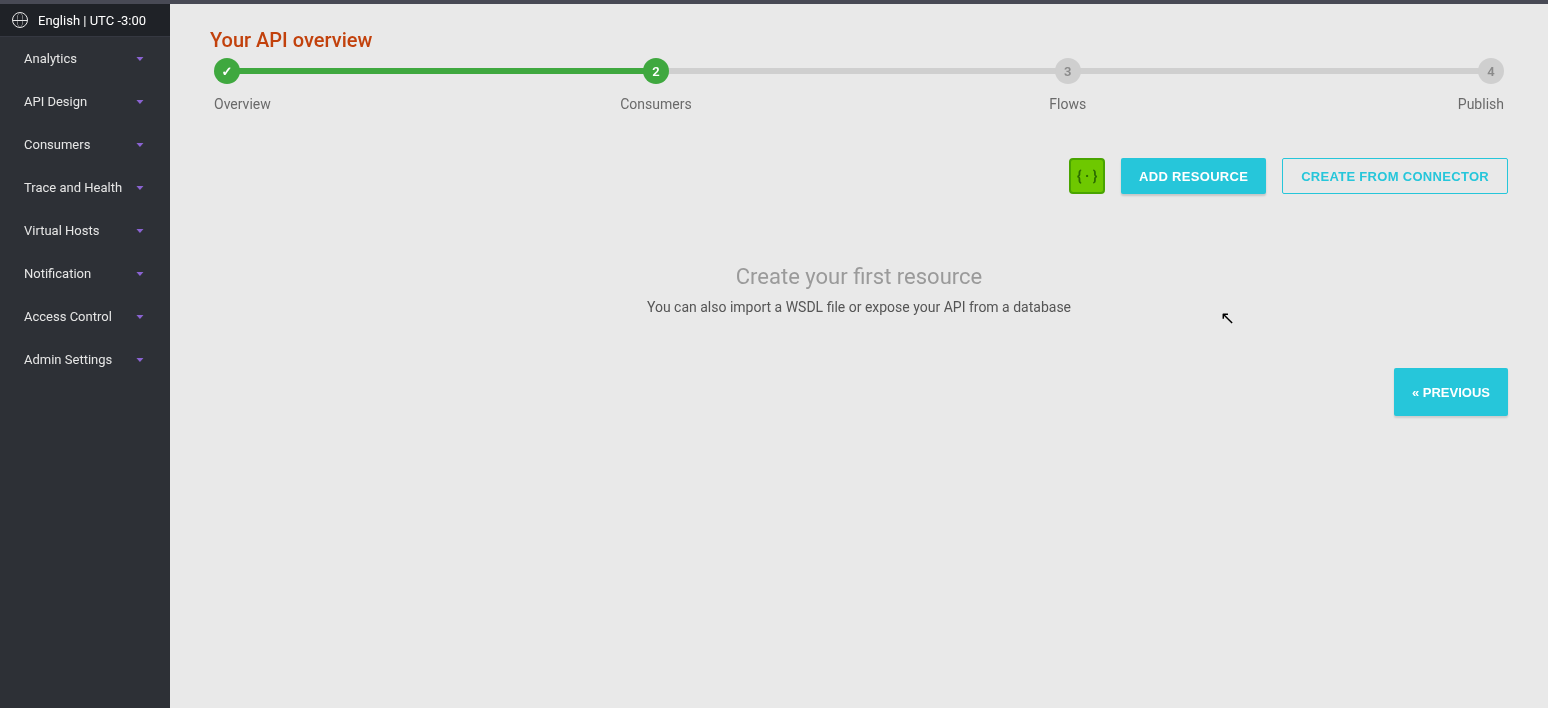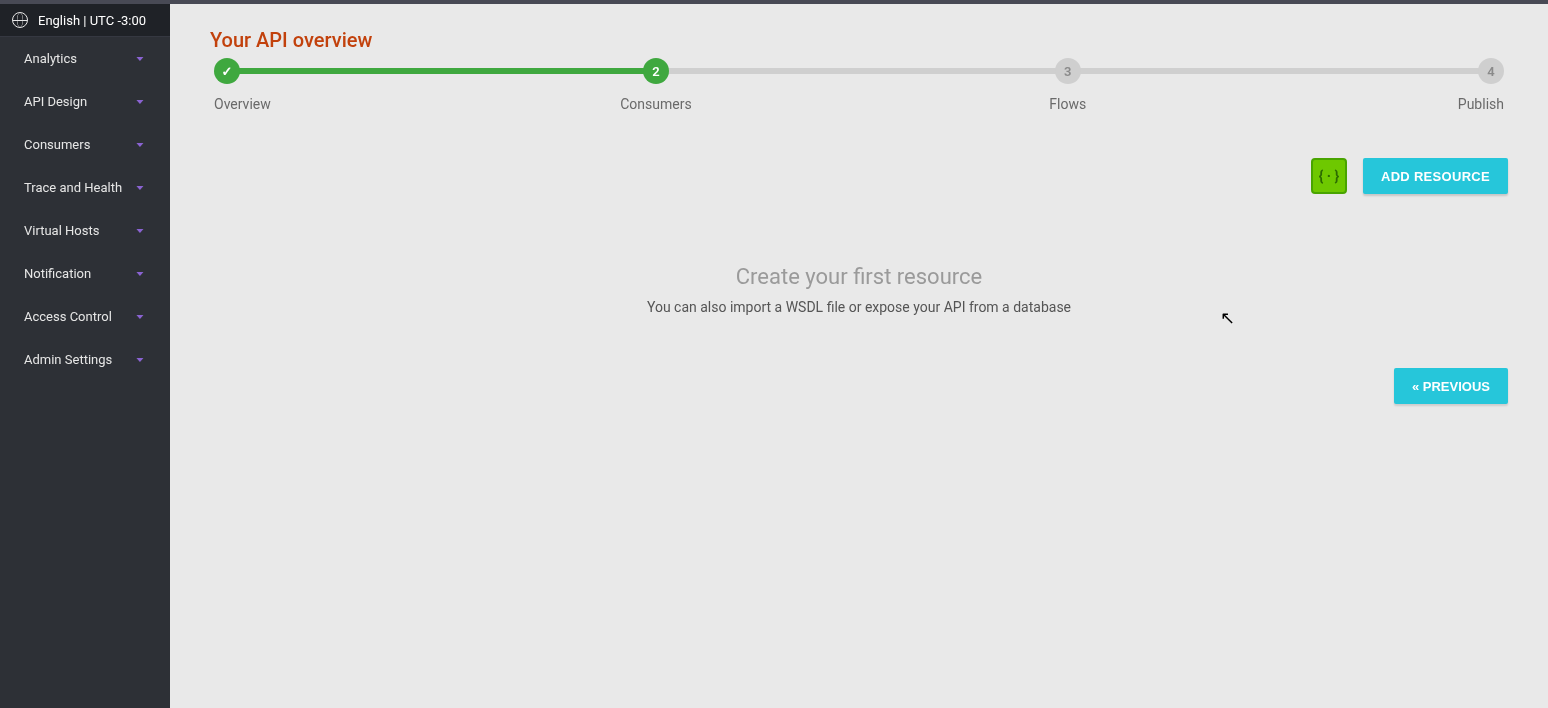--- a/index.html
+++ b/index.html
@@ -186,21 +186,21 @@
     font-weight: 400;
     margin-bottom: 10px;
   }
   .empty-sub { font-size: 14px; color:#555; }
 
   .footer-row {
     display:flex;
     justify-content:flex-end;
     gap:12px;
   }
-  .btn-nav { background:#26c6da; color:#fff; height:36px; padding:4px 18px; font-weight:600; font-size:13px; border:none; border-radius:2px; cursor:pointer; box-shadow:0 2px 2px rgba(0,0,0,.12); }
+  .btn-nav { background:#26c6da; color:#fff; height:48px; padding:4px 18px; font-weight:600; font-size:13px; border:none; border-radius:2px; cursor:pointer; box-shadow:0 2px 2px rgba(0,0,0,.12); }
 
   .cursor {
     position:absolute;
     top: 303px; left: 1050px;
     font-size: 18px;
     color:#000;
     pointer-events:none;
   }
 </style>
 </head>
@@ -270,20 +270,21 @@
       <div class="step">
         <div class="step-dot">4</div>
         <div class="step-label">Publish</div>
       </div>
     </div>
   </div>
 
   <div class="action-row">
     <div class="swagger-icon">{ · }</div>
     <button class="btn btn-filled">ADD RESOURCE</button>
+    <button class="btn btn-outline">CREATE FROM CONNECTOR</button>
   </div>
 
   <div class="empty-state">
     <div class="empty-title">Create your first resource</div>
     <div class="empty-sub">You can also import a WSDL file or expose your API from a database</div>
   </div>
 
   <div class="footer-row">
     <button class="btn-nav">« PREVIOUS</button>
   </div>

